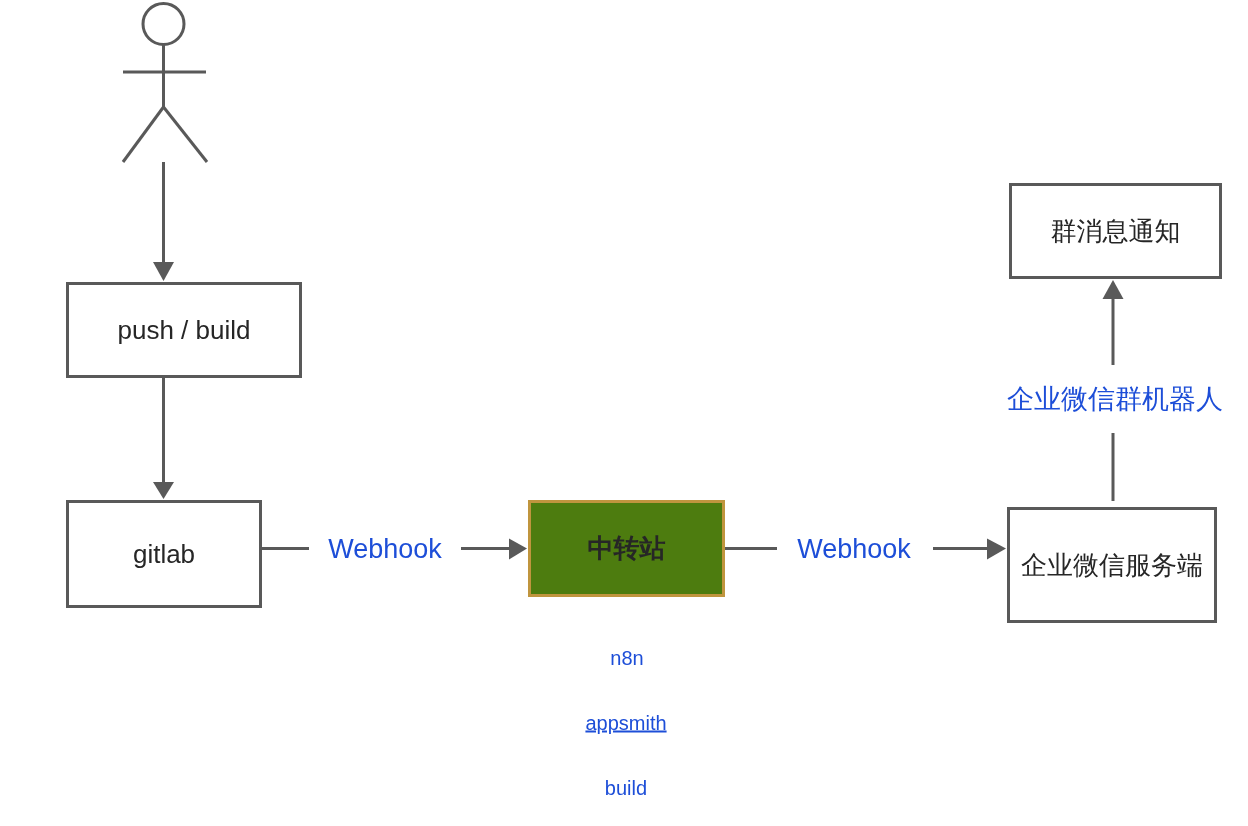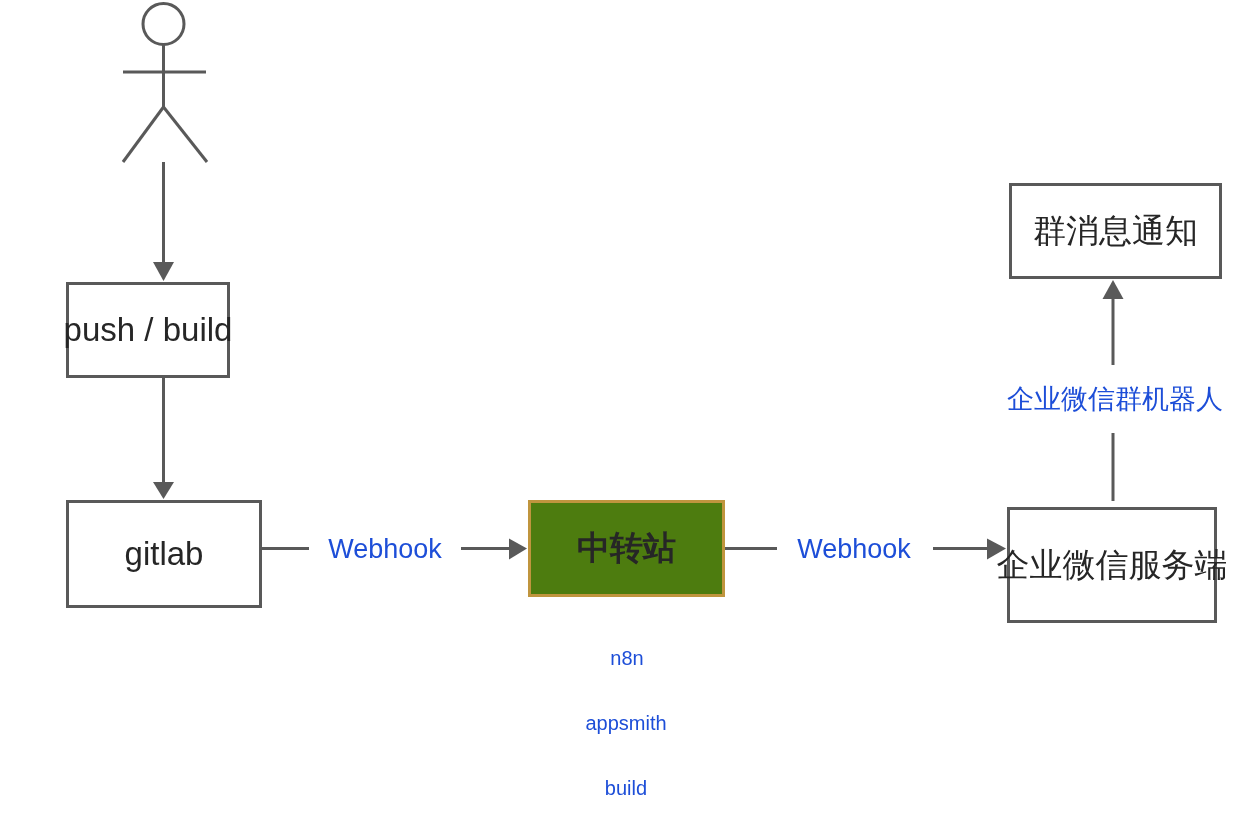--- a/index.html
+++ b/index.html
@@ -14,47 +14,47 @@
   }
   #shapes { position: absolute; left: 0; top: 0; width: 1248px; height: 826px; }
   .box {
     position: absolute;
     box-sizing: border-box;
     border: 3px solid #595959;
     background: #ffffff;
     display: flex;
     align-items: center;
     justify-content: center;
-    font-size: 33px;
+    font-size: 26px;
     color: #262626;
     white-space: nowrap;
   }
   .box.highlight {
     background: #4d7c0f;
     border-color: #C0953E;
     font-weight: bold;
   }
-  .box-push   { left: 66px;   top: 282px; width: 164px; height: 96px; }
+  .box-push   { left: 66px;   top: 282px; width: 236px; height: 96px; }
   .box-gitlab { left: 66px;   top: 500px; width: 196px; height: 108px; }
   .box-relay  { left: 528px;  top: 500px; width: 197px; height: 97px; }
   .box-wecom  { left: 1007px; top: 507px; width: 210px; height: 116px; }
   .box-notify { left: 1009px; top: 183px; width: 213px; height: 96px; }
   .edge-label, .note {
     position: absolute;
     transform: translate(-50%, -50%);
     font-size: 27px;
     color: #1d4ed8;
     white-space: nowrap;
   }
   .note { font-size: 20px; }
   .label-webhook-1 { left: 385px;  top: 549px; }
   .label-webhook-2 { left: 854px;  top: 549px; }
   .label-robot     { left: 1115px; top: 399px; }
   .note-n8n      { left: 627px; top: 658px; }
-  .note-appsmith { left: 626px; top: 723px; }
+  .note-appsmith { left: 626px; top: 723px; text-decoration: underline; }
   .note-code     { left: 626px; top: 788px; }
 </style>
 </head>
 <body>
 
 <div id="canvas">
 
   <svg id="shapes" viewBox="0 0 1248 826" xmlns="http://www.w3.org/2000/svg">
 
     <g stroke="#595959" stroke-width="3" fill="none">

